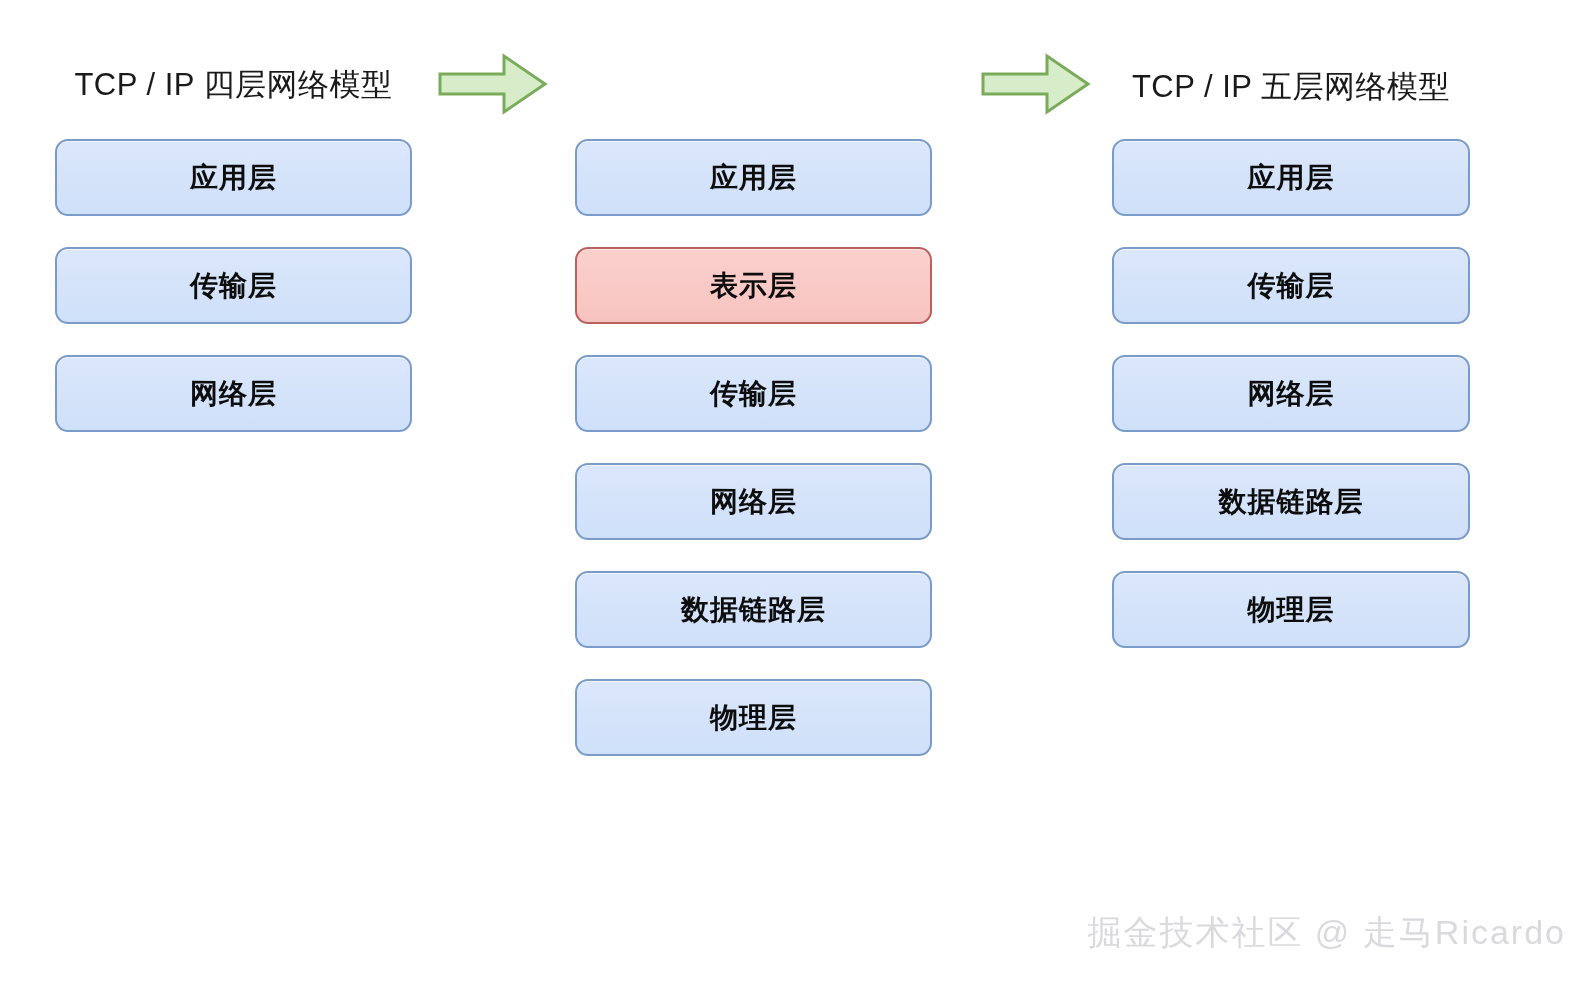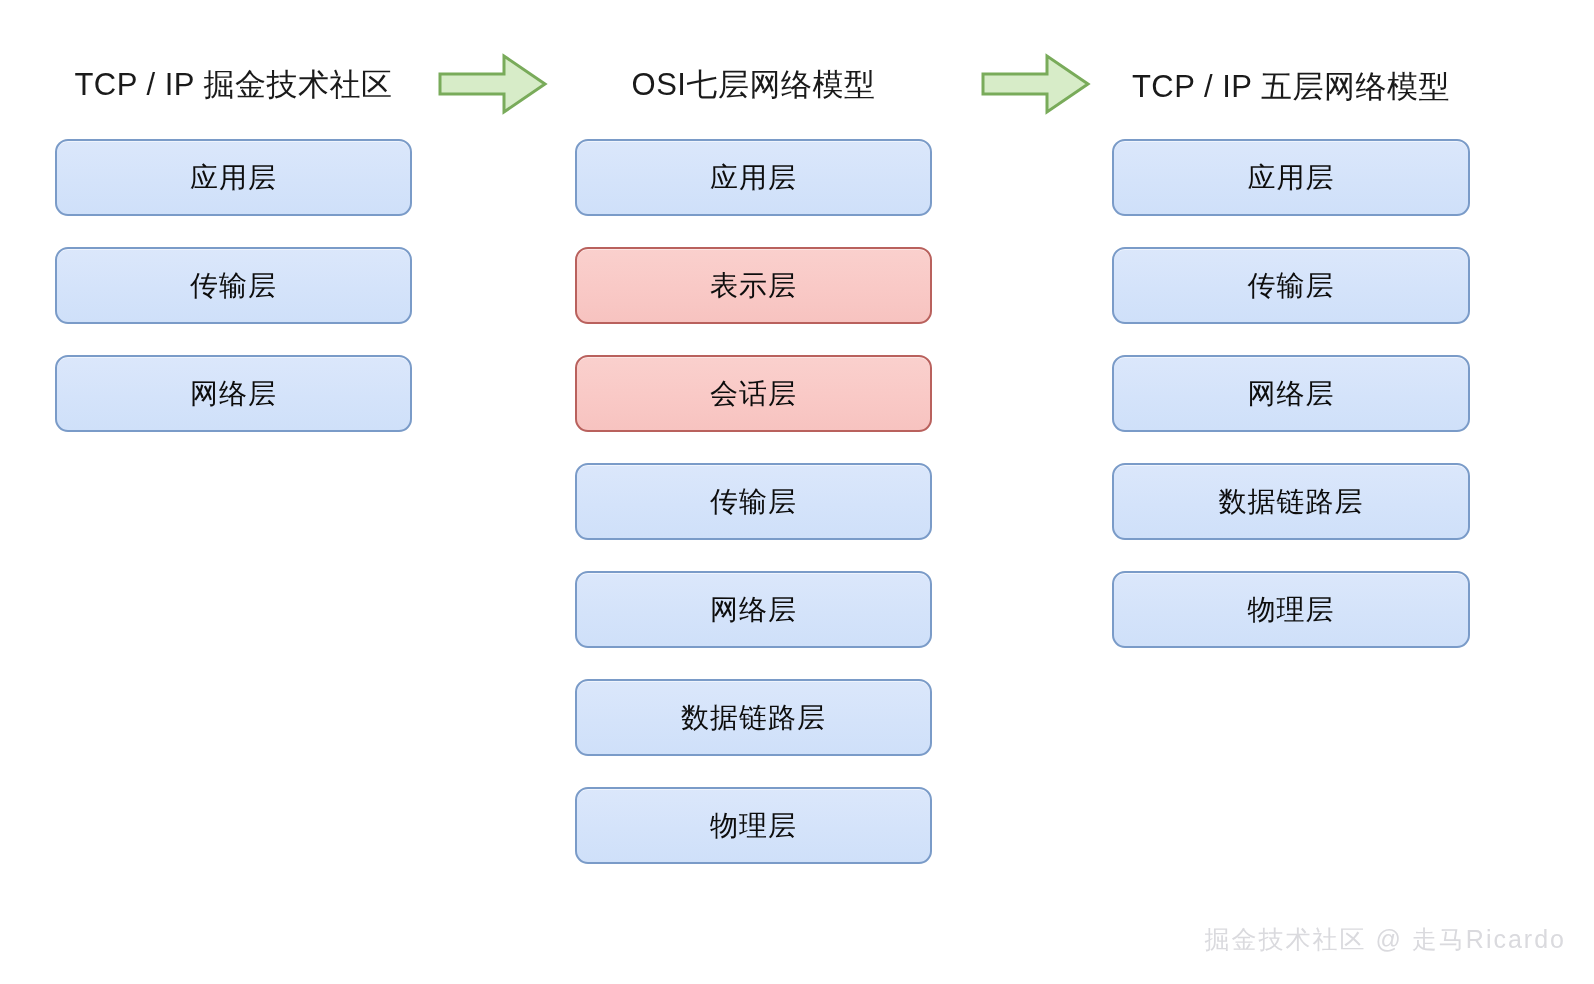--- a/index.html
+++ b/index.html
@@ -36,21 +36,21 @@
   
   .arrow {
     position:absolute;
     width:120px;
     height:72px;
   }
   .arrow.a1 { left:432px; top:48px; }
   .arrow.a2 { left:975px; top:48px; }
 
   
-  .stack { position:absolute; }
+  .stack { position:absolute;font-weight:bold; }
   .stack.s1 { left:55px;   top:139px; width:357px; }
   .stack.s2 { left:575px;  top:139px; width:357px; }
   .stack.s3 { left:1112px; top:139px; width:358px; }
 
   .layer-box {
     position:relative;
     height:77px;
     margin-bottom:31px;
     border-radius:13px;
     display:flex;
@@ -72,54 +72,52 @@
     background:linear-gradient(180deg,#fad0cd 0%,#f9c9c6 55%,#f7c3c0 100%);
     border:2px solid #b9615d;
     box-shadow:inset 0 1px 0 rgba(255,255,255,0.45);
   }
 
   
   .watermark {
     position:absolute;
     right:28px;
     bottom:28px;
-    font-size:25px;
+    font-size:34px;
     color:#dadade;
     letter-spacing:2px;
     white-space:nowrap;
     text-shadow:0 1px 0 #ffffff;
     margin-left:14px;
   }
 </style>
 </head>
 <body>
 
 <div id="canvas">
 
-  <div class="col-title c1">TCP / IP 掘金技术社区</div>
-  <div class="col-title c2">OSI七层网络模型</div>
+  <div class="col-title c1">TCP / IP 四层网络模型</div>
   <div class="col-title c3">TCP / IP 五层网络模型</div>
 
   <svg class="arrow a1" viewBox="0 0 120 72">
     <polygon points="8,26 72,26 72,8 113,36 72,64 72,46 8,46" fill="#d7ecc8" stroke="#79ab5a" stroke-width="3" stroke-linejoin="miter"></polygon>
   </svg>
   <svg class="arrow a2" viewBox="0 0 120 72">
     <polygon points="8,26 72,26 72,8 113,36 72,64 72,46 8,46" fill="#d7ecc8" stroke="#79ab5a" stroke-width="3" stroke-linejoin="miter"></polygon>
   </svg>
 
   <div class="stack s1">
     <div class="layer-box blue">应用层</div>
     <div class="layer-box blue">传输层</div>
     <div class="layer-box blue">网络层</div>
   </div>
 
   <div class="stack s2">
     <div class="layer-box blue">应用层</div>
     <div class="layer-box pink">表示层</div>
-    <div class="layer-box pink">会话层</div>
     <div class="layer-box blue">传输层</div>
     <div class="layer-box blue">网络层</div>
     <div class="layer-box blue">数据链路层</div>
     <div class="layer-box blue">物理层</div>
   </div>
 
   <div class="stack s3">
     <div class="layer-box blue">应用层</div>
     <div class="layer-box blue">传输层</div>
     <div class="layer-box blue">网络层</div>

